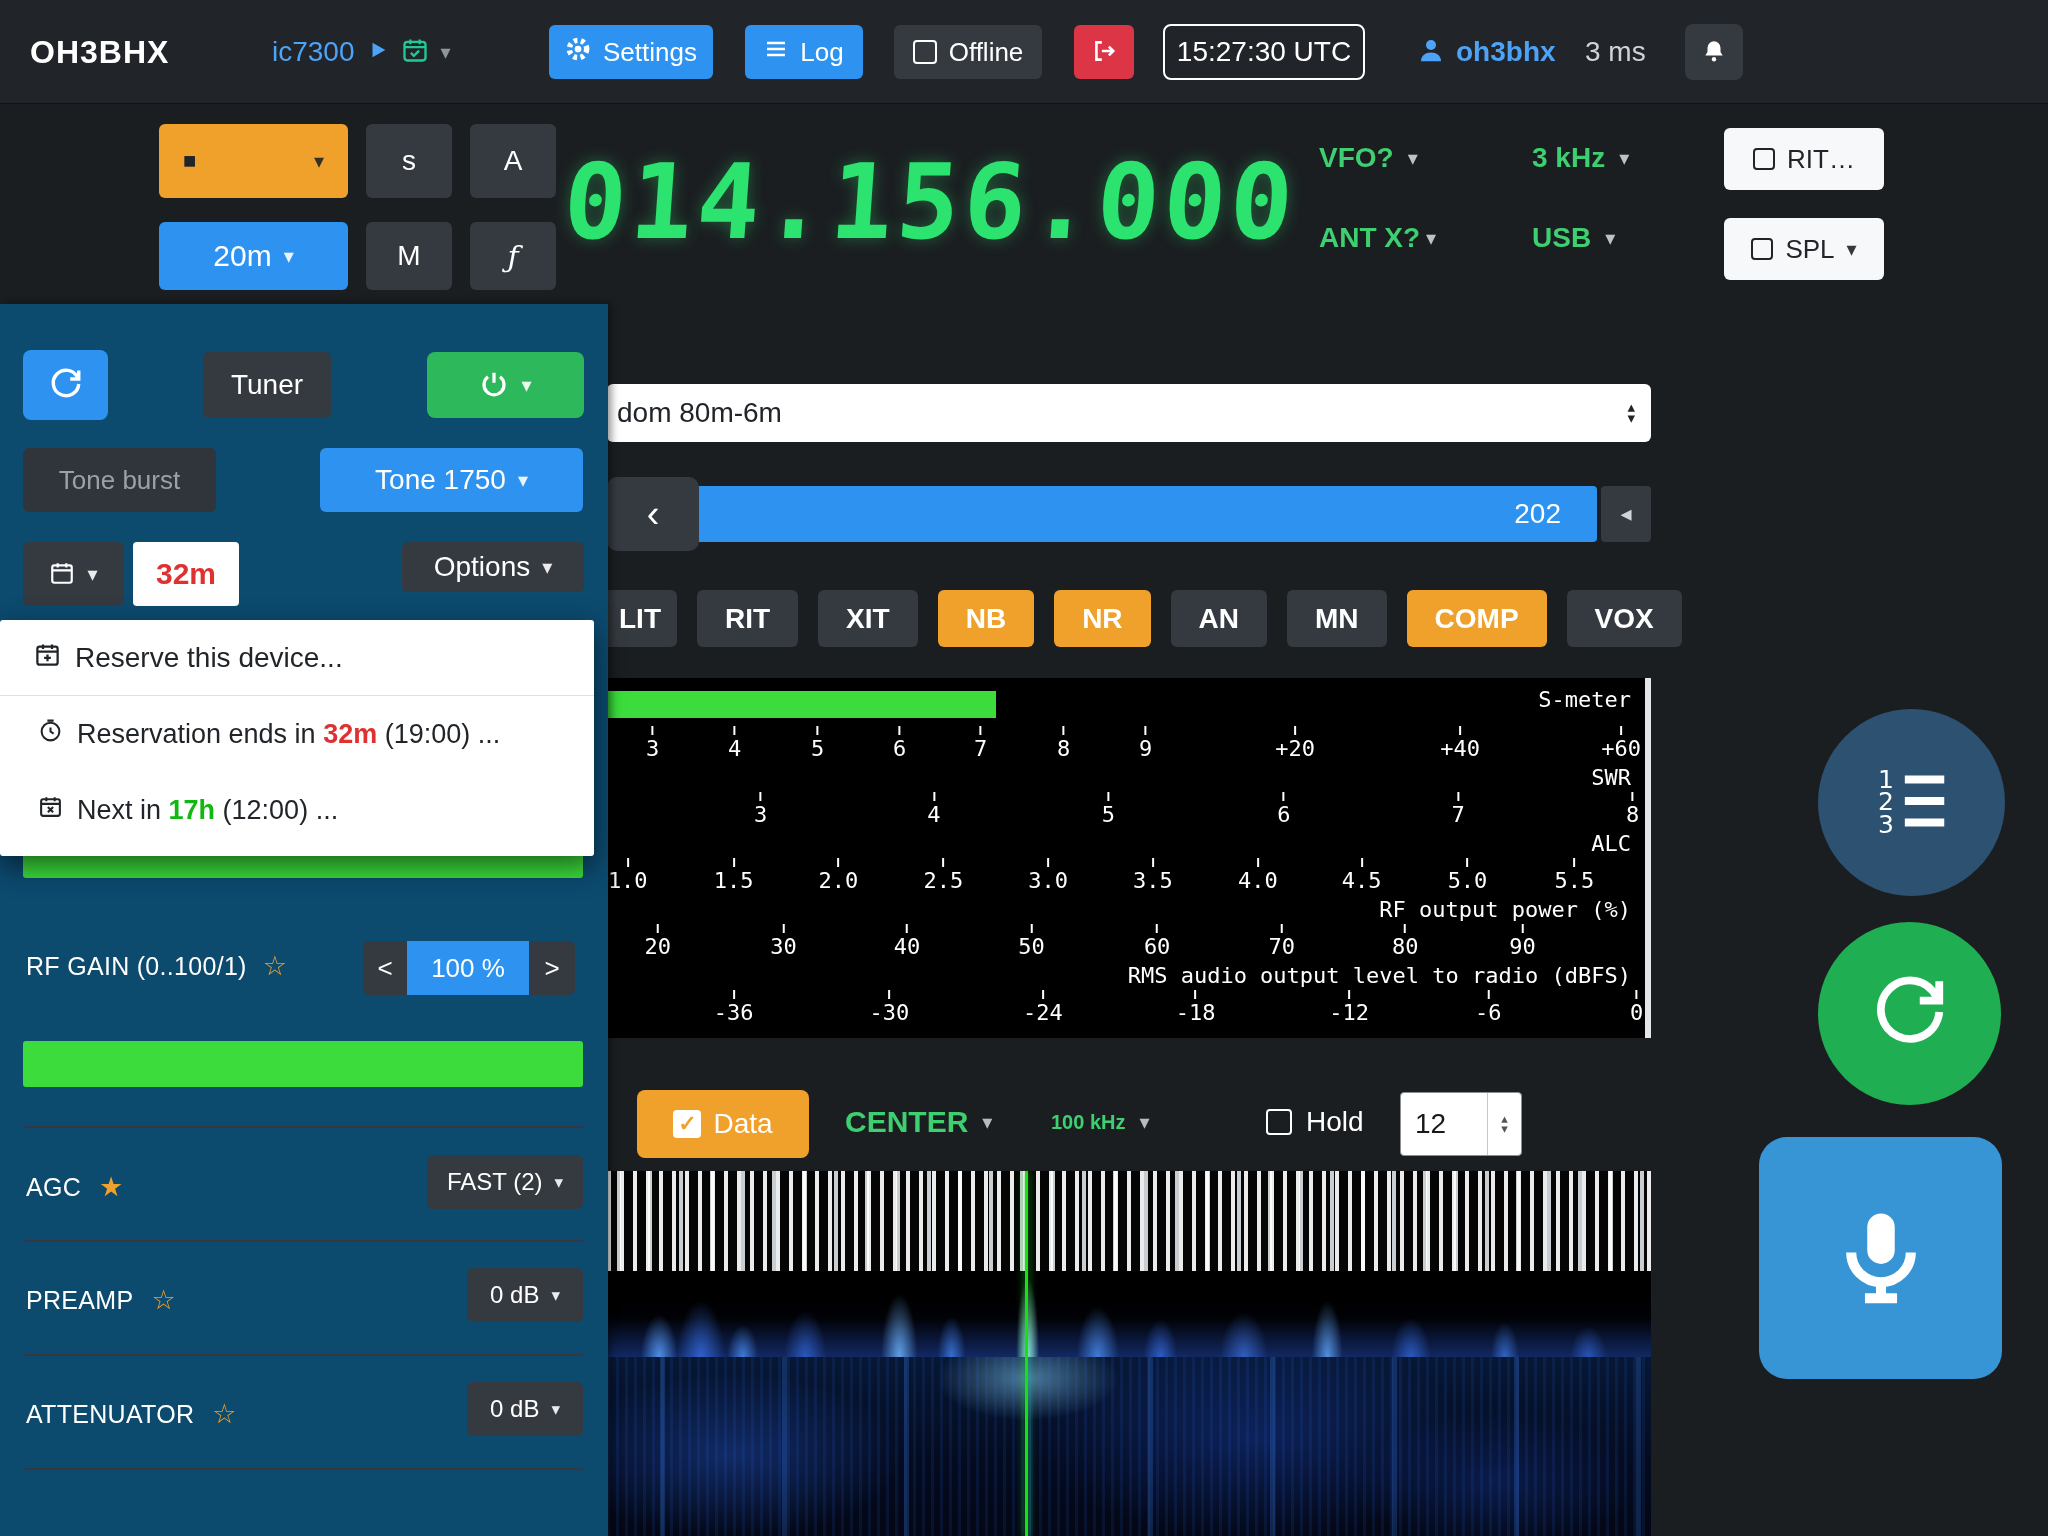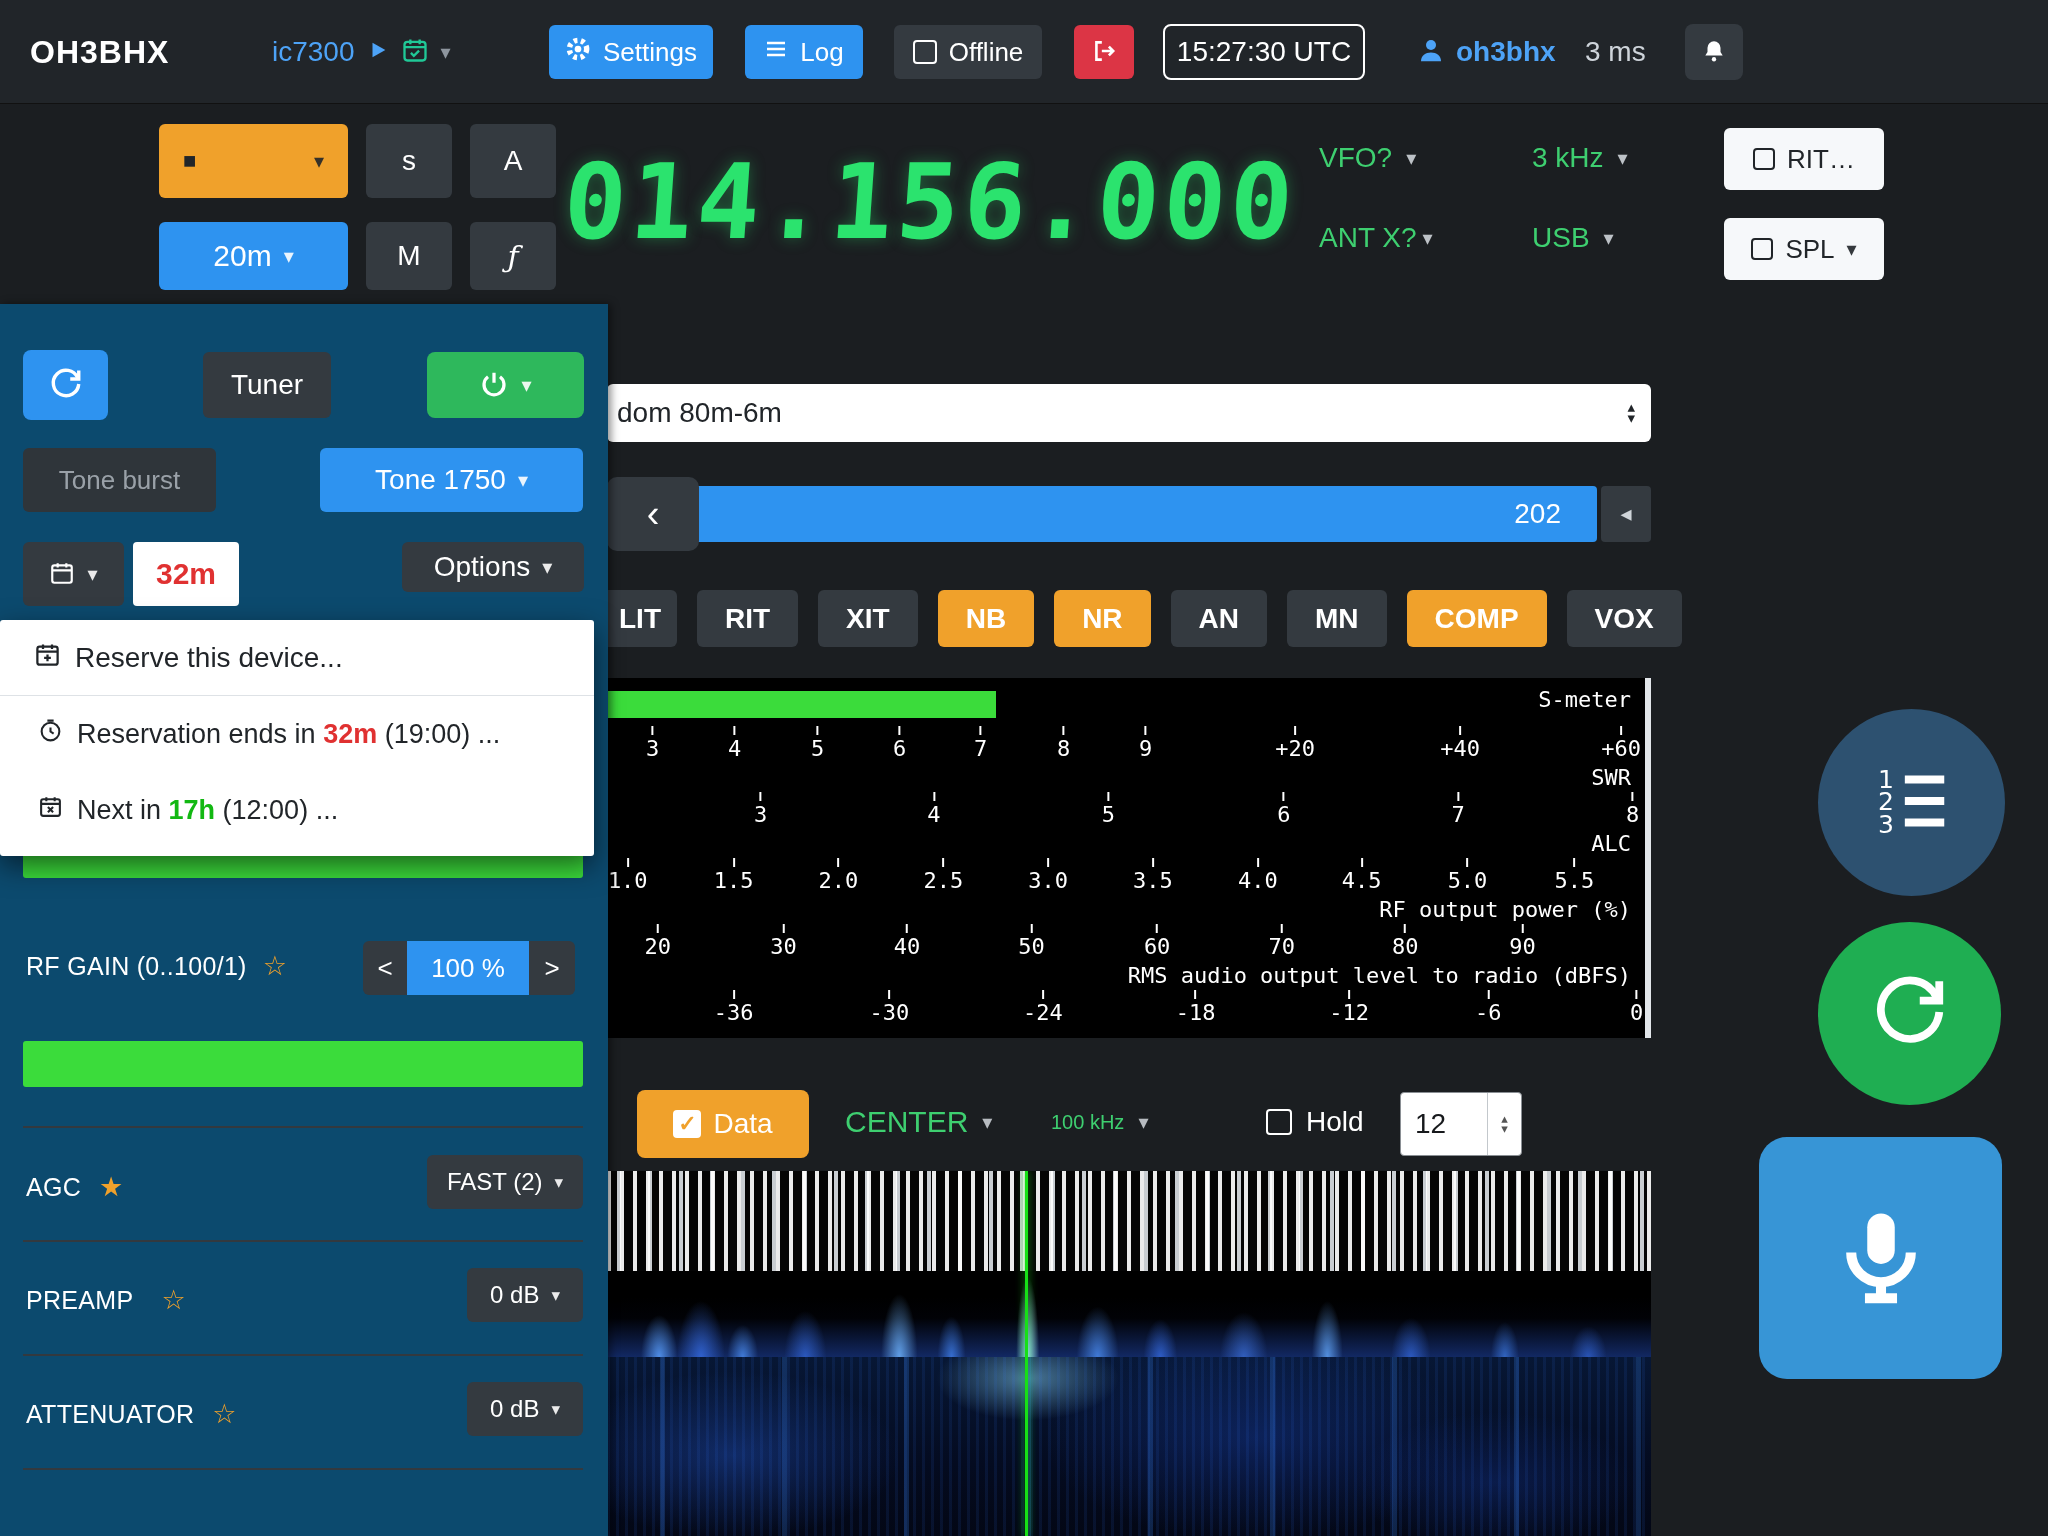--- a/index.html
+++ b/index.html
@@ -20,21 +20,21 @@
 .cb{display:inline-block;border:2px solid #fff;border-radius:4px;width:24px;height:24px}
 .cb.darkline{border-color:#212529}
 .star{color:#f0a12b;font-size:27px;line-height:1}
 
 #topbar{left:0;top:0;width:2048px;height:104px;background:#212529;border-bottom:1px solid #111;z-index:25}
 #brand{font-size:32px;font-weight:bold;letter-spacing:1px}
 .bluetext{color:#4da3f7}
 
 #freq{font-family:"DejaVu Sans Mono",monospace;font-weight:bold;font-size:104px;color:#2be36e;
   letter-spacing:4px;transform:skewX(-4deg);text-shadow:0 0 16px rgba(43,227,110,.35);white-space:nowrap}
-.greendrop{font-size:28px;font-weight:normal;color:#3ecf70}
+.greendrop{font-size:28px;font-weight:bold;color:#3ecf70}
 
 #panel{left:0;top:304px;width:608px;height:1232px;background:#0c4a6e;z-index:20;box-shadow:3px 0 8px rgba(0,0,0,.45)}
 .divider{background:#33393f;height:2px}
 .plabel{font-size:25px;color:#fff;letter-spacing:.3px}
 
 #resmenu{left:0;top:620px;width:594px;height:236px;background:#fff;color:#212529;z-index:40;
   border-radius:3px;box-shadow:0 10px 28px rgba(0,0,0,.55)}
 .mitem{display:flex;align-items:center;height:76px;gap:14px;font-size:27px}
 .redtxt{color:#e03131;font-weight:bold}
 .greentxt{color:#12b812;font-weight:bold}
@@ -434,21 +434,21 @@
     <div class="abs flex" style="left:26px;top:856px;height:54px;gap:18px">
       <span class="plabel">AGC</span>
       <span class="star">★</span>
     </div>
     <button class="btn dark abs" style="left:427px;top:851px;width:156px;height:54px;font-size:24px">
       <span>FAST (2)</span>
       <span class="car" style="font-size:17px">▾</span>
     </button>
     <div class="divider abs" style="left:23px;top:936px;width:560px"></div>
 
-    <div class="abs flex" style="left:26px;top:969px;height:54px;gap:28px">
+    <div class="abs flex" style="left:26px;top:969px;height:54px;gap:18px">
       <span class="plabel">PREAMP</span>
       <span class="star">☆</span>
     </div>
     <button class="btn dark abs" style="left:467px;top:964px;width:116px;height:54px;font-size:24px">
       <span>0 dB</span>
       <span class="car" style="font-size:17px">▾</span>
     </button>
     <div class="divider abs" style="left:23px;top:1050px;width:560px"></div>
 
     <div class="abs flex" style="left:26px;top:1083px;height:54px;gap:18px">

